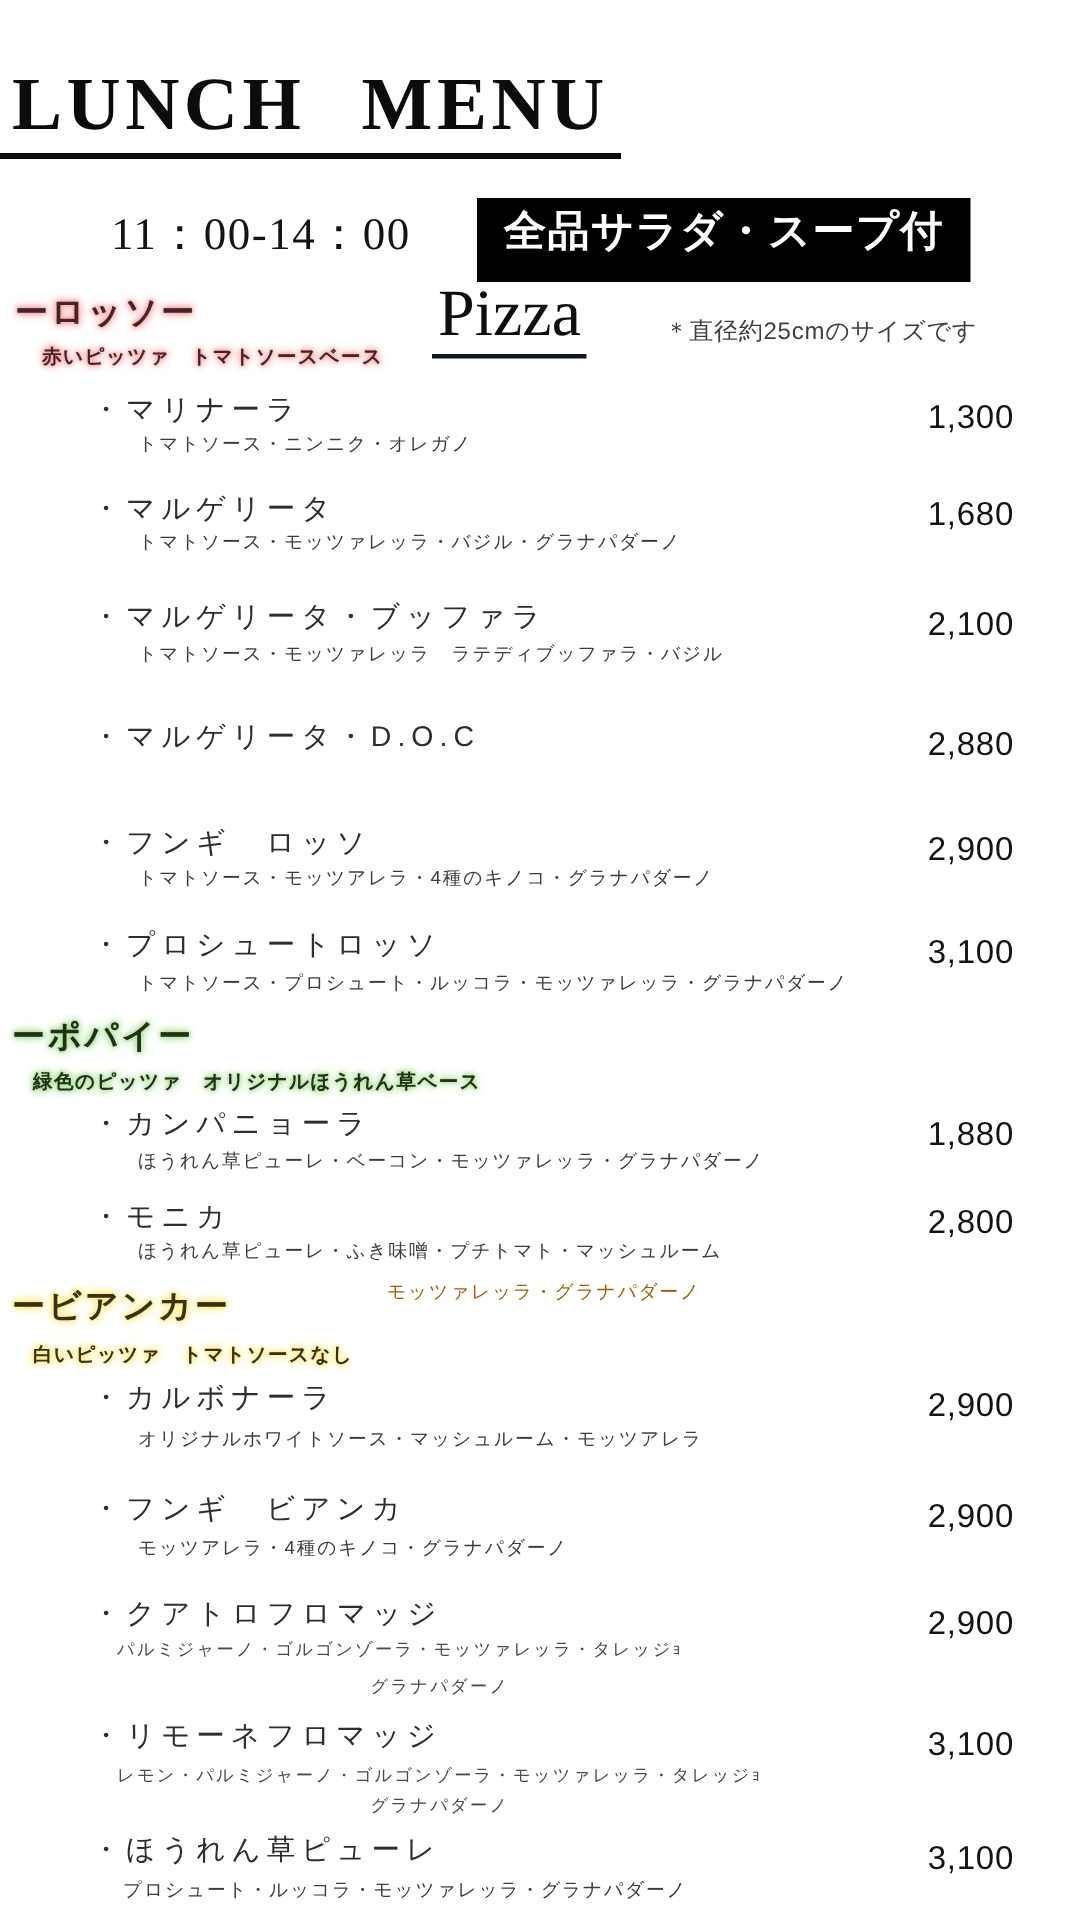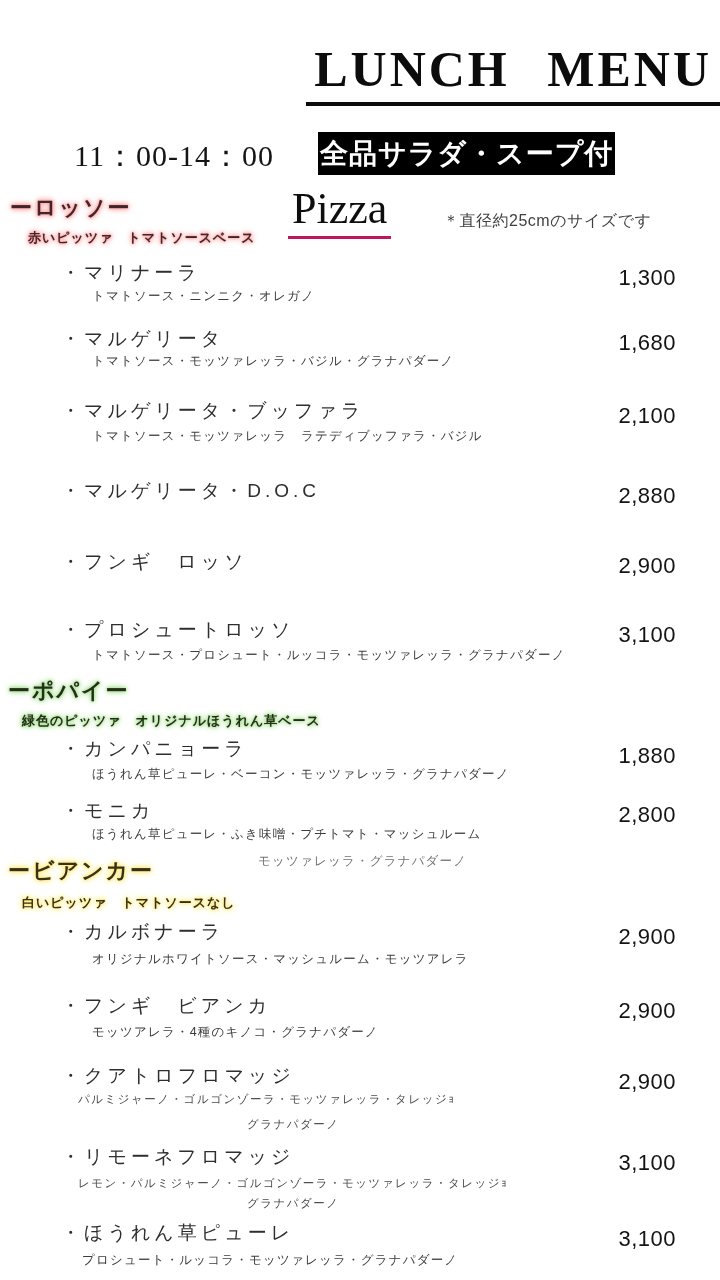--- a/index.html
+++ b/index.html
@@ -4,44 +4,44 @@
 <style>
   html,body{margin:0;padding:0;}
   body{
     width:720px;height:1280px;background:#ffffff;
     font-family:"Liberation Sans","DejaVu Sans",sans-serif;
     color:#1f1f1f;overflow:hidden;
   }
   .page{position:relative;width:720px;height:1280px;background:#fff;}
 
   
-  .title-wrap{position:absolute;top:40px;left:0;width:100%;text-align:right;}
+  .title-wrap{position:absolute;top:40px;left:0;width:100%;text-align:left;}
   .main-title{
     display:inline-block;margin:0;
     font-family:"Liberation Serif","DejaVu Serif",serif;
     font-size:50px;font-weight:700;letter-spacing:3px;word-spacing:22px;
     color:#0c0c0c;border-bottom:4px solid #0c0c0c;padding:0 8px 4px 8px;
     white-space:nowrap;
   }
   .hours{
     position:absolute;left:74px;top:136px;
     font-family:"Liberation Serif","DejaVu Serif",serif;
     font-size:30px;color:#141414;letter-spacing:1px;white-space:nowrap;
   }
   .badge{
-    position:absolute;left:318px;top:132px;height:43px;line-height:43px;
+    position:absolute;left:318px;top:132px;height:56px;line-height:43px;
     background:#000;color:#fff;font-weight:700;font-size:28px;
-    letter-spacing:1px;padding:0 2px;white-space:nowrap;
+    letter-spacing:1px;padding:0 18px;white-space:nowrap;
   }
   .pizza-wrap{position:absolute;left:288px;top:183px;}
   .pizza-title{
     display:inline-block;margin:0;
     font-family:"Liberation Serif","DejaVu Serif",serif;
     font-size:44px;font-weight:400;color:#0e0e0e;
-    border-bottom:3px solid #be185d;padding:0 4px 2px 4px;white-space:nowrap;
+    border-bottom:3px solid #0f172a;padding:0 4px 2px 4px;white-space:nowrap;
   }
   .size-note{
     position:absolute;left:443px;top:211px;
     font-size:16px;color:#3f3f3f;letter-spacing:0.5px;white-space:nowrap;
   }
 
   
   .sec-head{
     position:absolute;font-size:22px;font-weight:700;letter-spacing:2px;white-space:nowrap;
   }
@@ -57,21 +57,21 @@
     position:absolute;left:61px;font-size:19px;font-weight:300;
     letter-spacing:4px;color:#2e2e2e;white-space:nowrap;
   }
   .idesc{
     position:absolute;left:92px;font-size:12.5px;letter-spacing:1.2px;
     color:#3c3c3c;white-space:nowrap;
   }
   .idesc.small{left:78px;font-size:11.5px;letter-spacing:1.5px;color:#4a4a4a;}
   .idesc2{
     position:absolute;left:252px;font-size:12.5px;letter-spacing:1.2px;
-    color:#737373;white-space:nowrap;
+    color:#a16207;white-space:nowrap;
   }
   .idesc2.small{left:247px;font-size:11.5px;letter-spacing:1.5px;color:#4a4a4a;}
   .iprice{
     position:absolute;right:44px;font-size:22px;color:#141414;
     letter-spacing:0.5px;text-align:right;white-space:nowrap;
   }
 </style>
 </head>
 <body>
 
@@ -99,20 +99,21 @@
   <div class="iprice" style="top:330px">1,680</div>
 
   <div class="iname" style="top:398px">・マルゲリータ・ブッファラ</div>
   <div class="idesc" style="top:428px">トマトソース・モッツァレッラ　ラテディブッファラ・バジル</div>
   <div class="iprice" style="top:403px">2,100</div>
 
   <div class="iname" style="top:478px">・マルゲリータ・D.O.C</div>
   <div class="iprice" style="top:483px">2,880</div>
 
   <div class="iname" style="top:549px">・フンギ　ロッソ</div>
+  <div class="idesc" style="top:577px">トマトソース・モッツアレラ・4種のキノコ・グラナパダーノ</div>
   <div class="iprice" style="top:553px">2,900</div>
 
   <div class="iname" style="top:617px">・プロシュートロッソ</div>
   <div class="idesc" style="top:647px">トマトソース・プロシュート・ルッコラ・モッツァレッラ・グラナパダーノ</div>
   <div class="iprice" style="top:622px">3,100</div>
 
   <div class="sec-head hl-green" style="left:8px;top:676px">ーポパイー</div>
   <div class="sec-sub hl-green" style="left:22px;top:712px">緑色のピッツァ　オリジナルほうれん草ベース</div>
 
   <div class="iname" style="top:736px">・カンパニョーラ</div>

